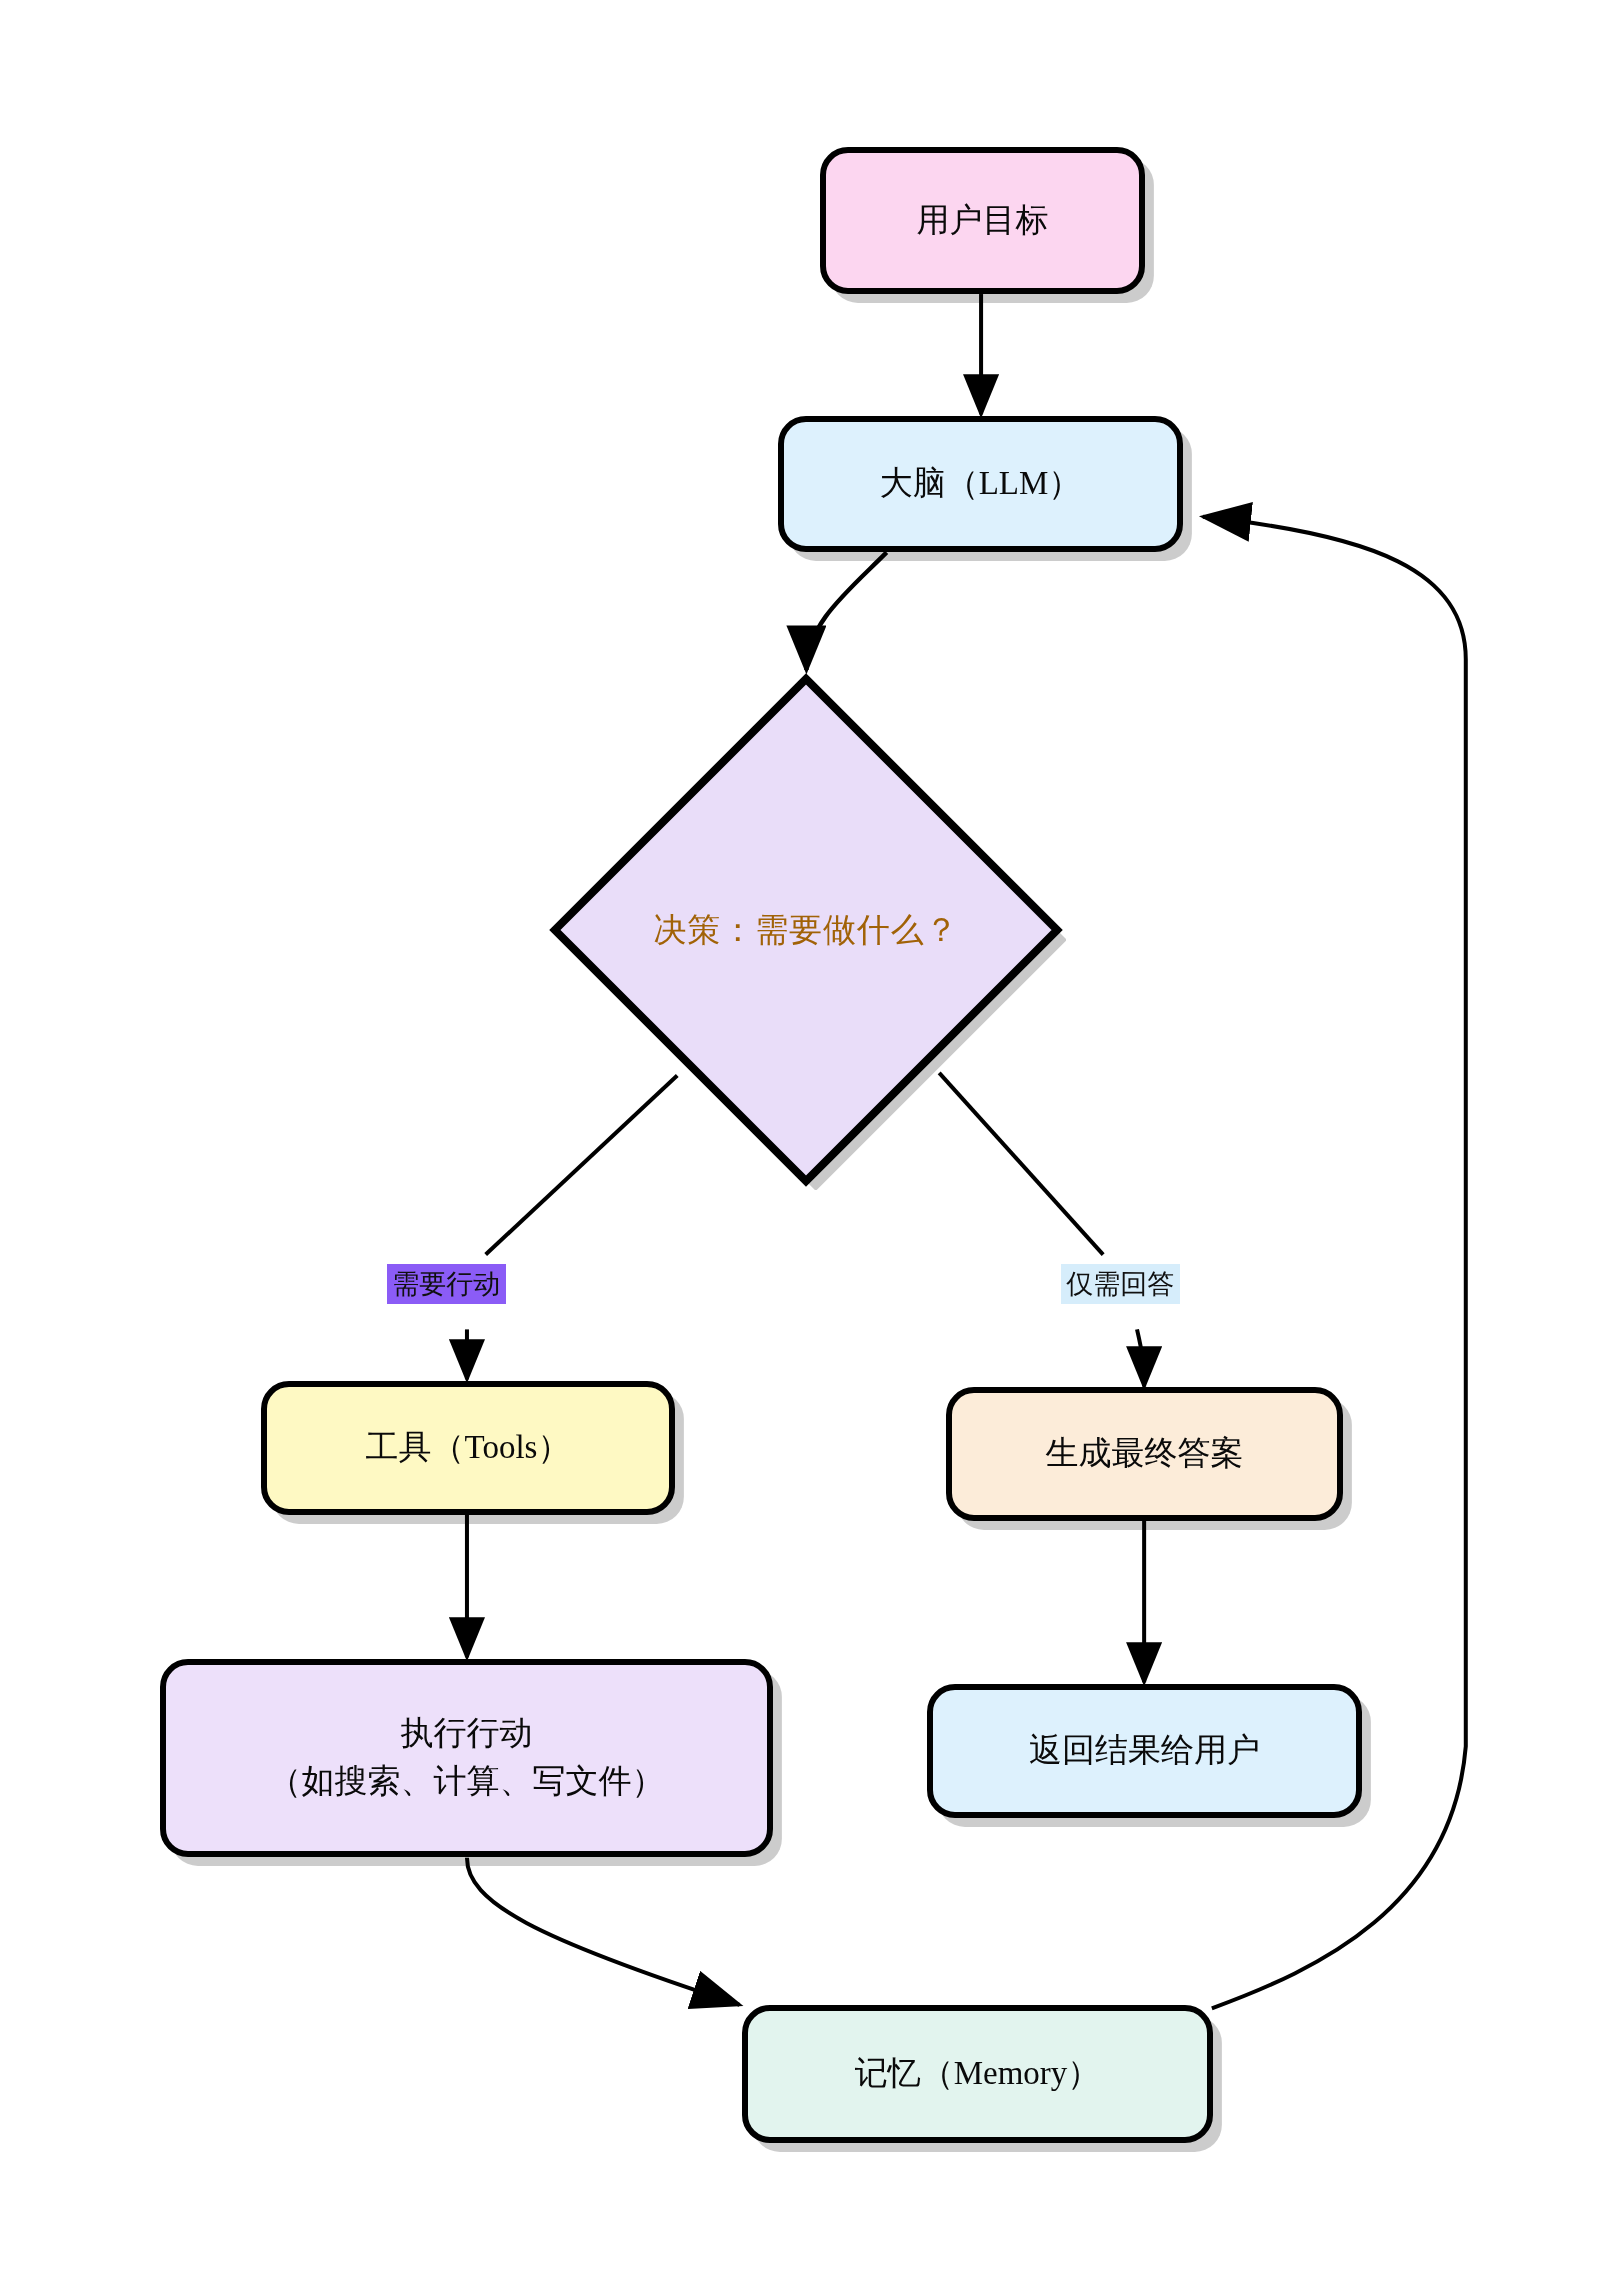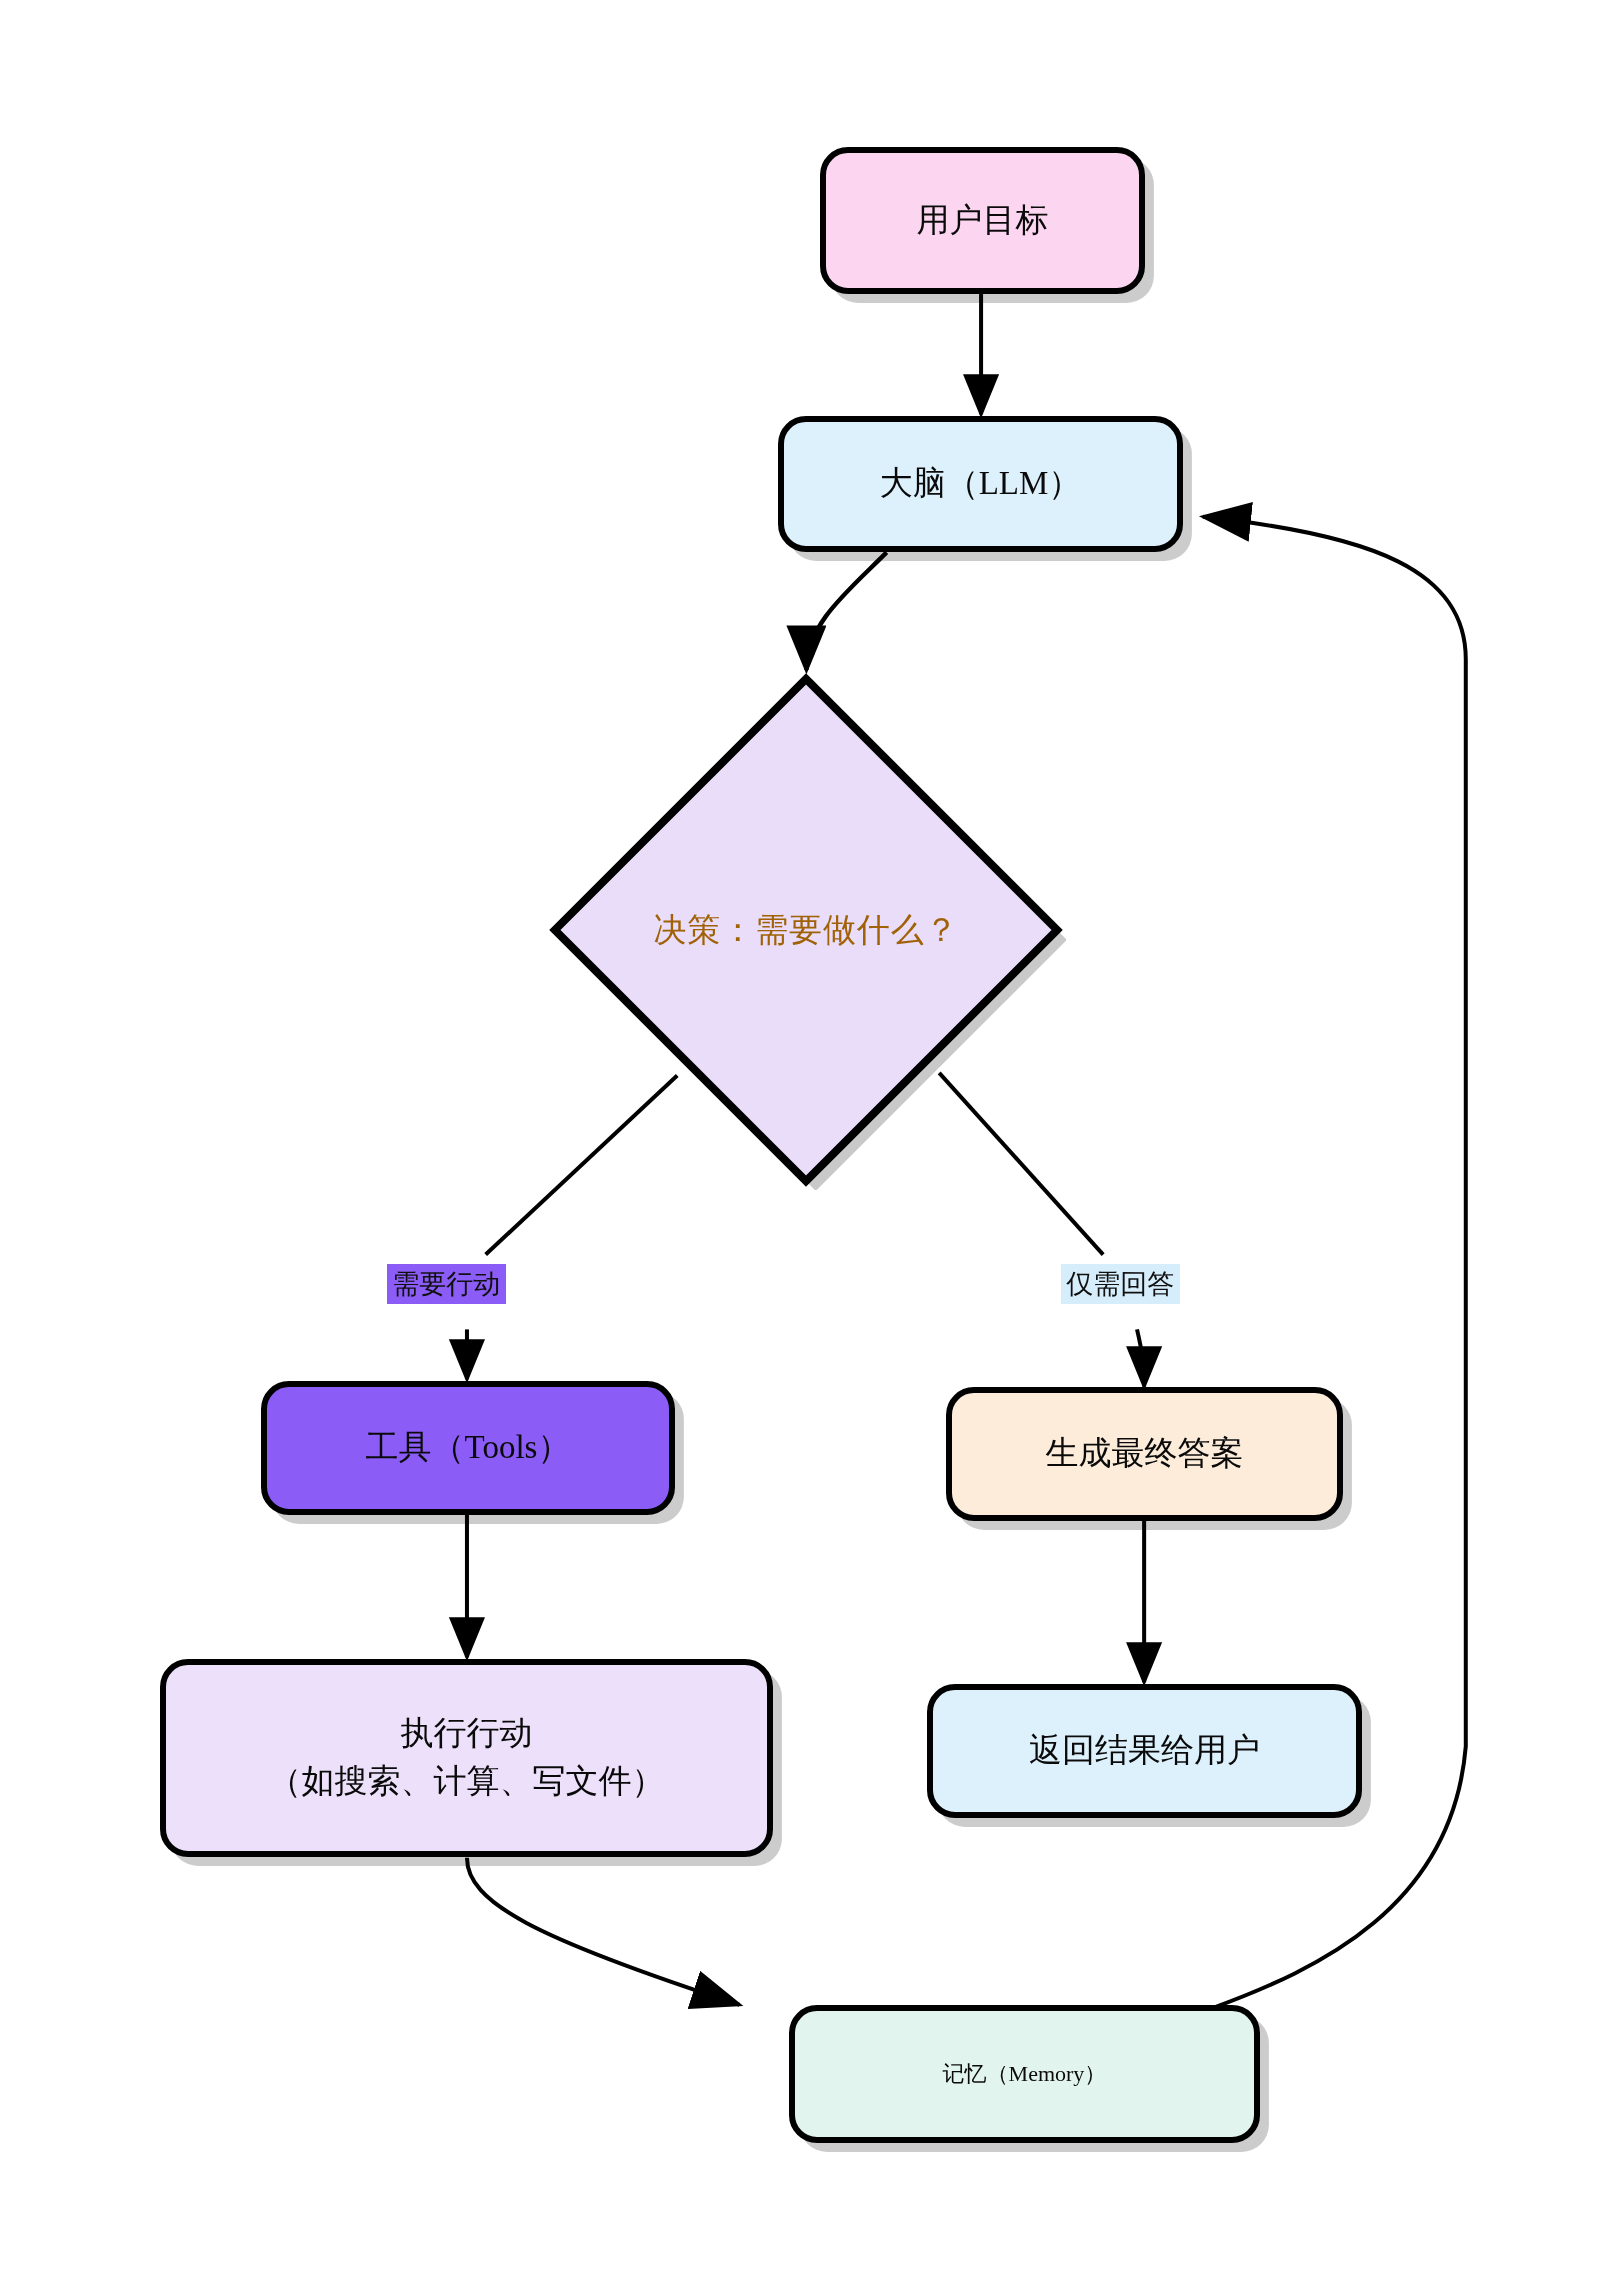--- a/index.html
+++ b/index.html
@@ -42,21 +42,21 @@
   .node .label {
     padding: 0 10.7px;
     white-space: pre-line;
   }
   .node-goal      { font-size: 33px; }
   .node-llm       { font-size: 33px; }
   .node-tools     { font-size: 33px; }
   .node-final     { font-size: 33px; }
   .node-exec      { font-size: 33px; }
   .node-return    { font-size: 33px; }
-  .node-memory    { font-size: 22px; margin-left: 47px; }
+  .node-memory    { font-size: 33px; }
 
   
   .diamond-wrap {
     position: absolute;
     z-index: 3;
   }
   .diamond-shape {
     position: absolute;
     left: 0; top: 0;
     width: 100%; height: 100%;
@@ -145,21 +145,21 @@
   </div>
 
   <div class="diamond-wrap" style="left:546px; top:670px; width:520px; height:520px;">
     <svg class="diamond-shape" viewBox="0 0 584 584">
       <polygon points="292,10 574,292 292,574 10,292" fill="#c9c9c9" transform="translate(11,11)"></polygon>
       <polygon points="292,10 574,292 292,574 10,292" fill="#e9ddf9" stroke="#000000" stroke-width="9"></polygon>
     </svg>
     <div class="diamond-text">决策：需要做什么？</div>
   </div>
 
-  <div class="node node-tools" style="left:261px; top:1381px; width:414px; height:134px; background:#8b5cf6;">
+  <div class="node node-tools" style="left:261px; top:1381px; width:414px; height:134px; background:#fef9c3;">
     <span class="label">工具（Tools）</span>
   </div>
 
   <div class="node node-final" style="left:946px; top:1387px; width:397px; height:134px; background:#fcecd9;">
     <span class="label">生成最终答案</span>
   </div>
 
   <div class="node node-exec" style="left:160px; top:1659px; width:613px; height:198px; background:#ede0fa;">
     <span class="label">执行行动
 （如搜索、计算、写文件）</span>

